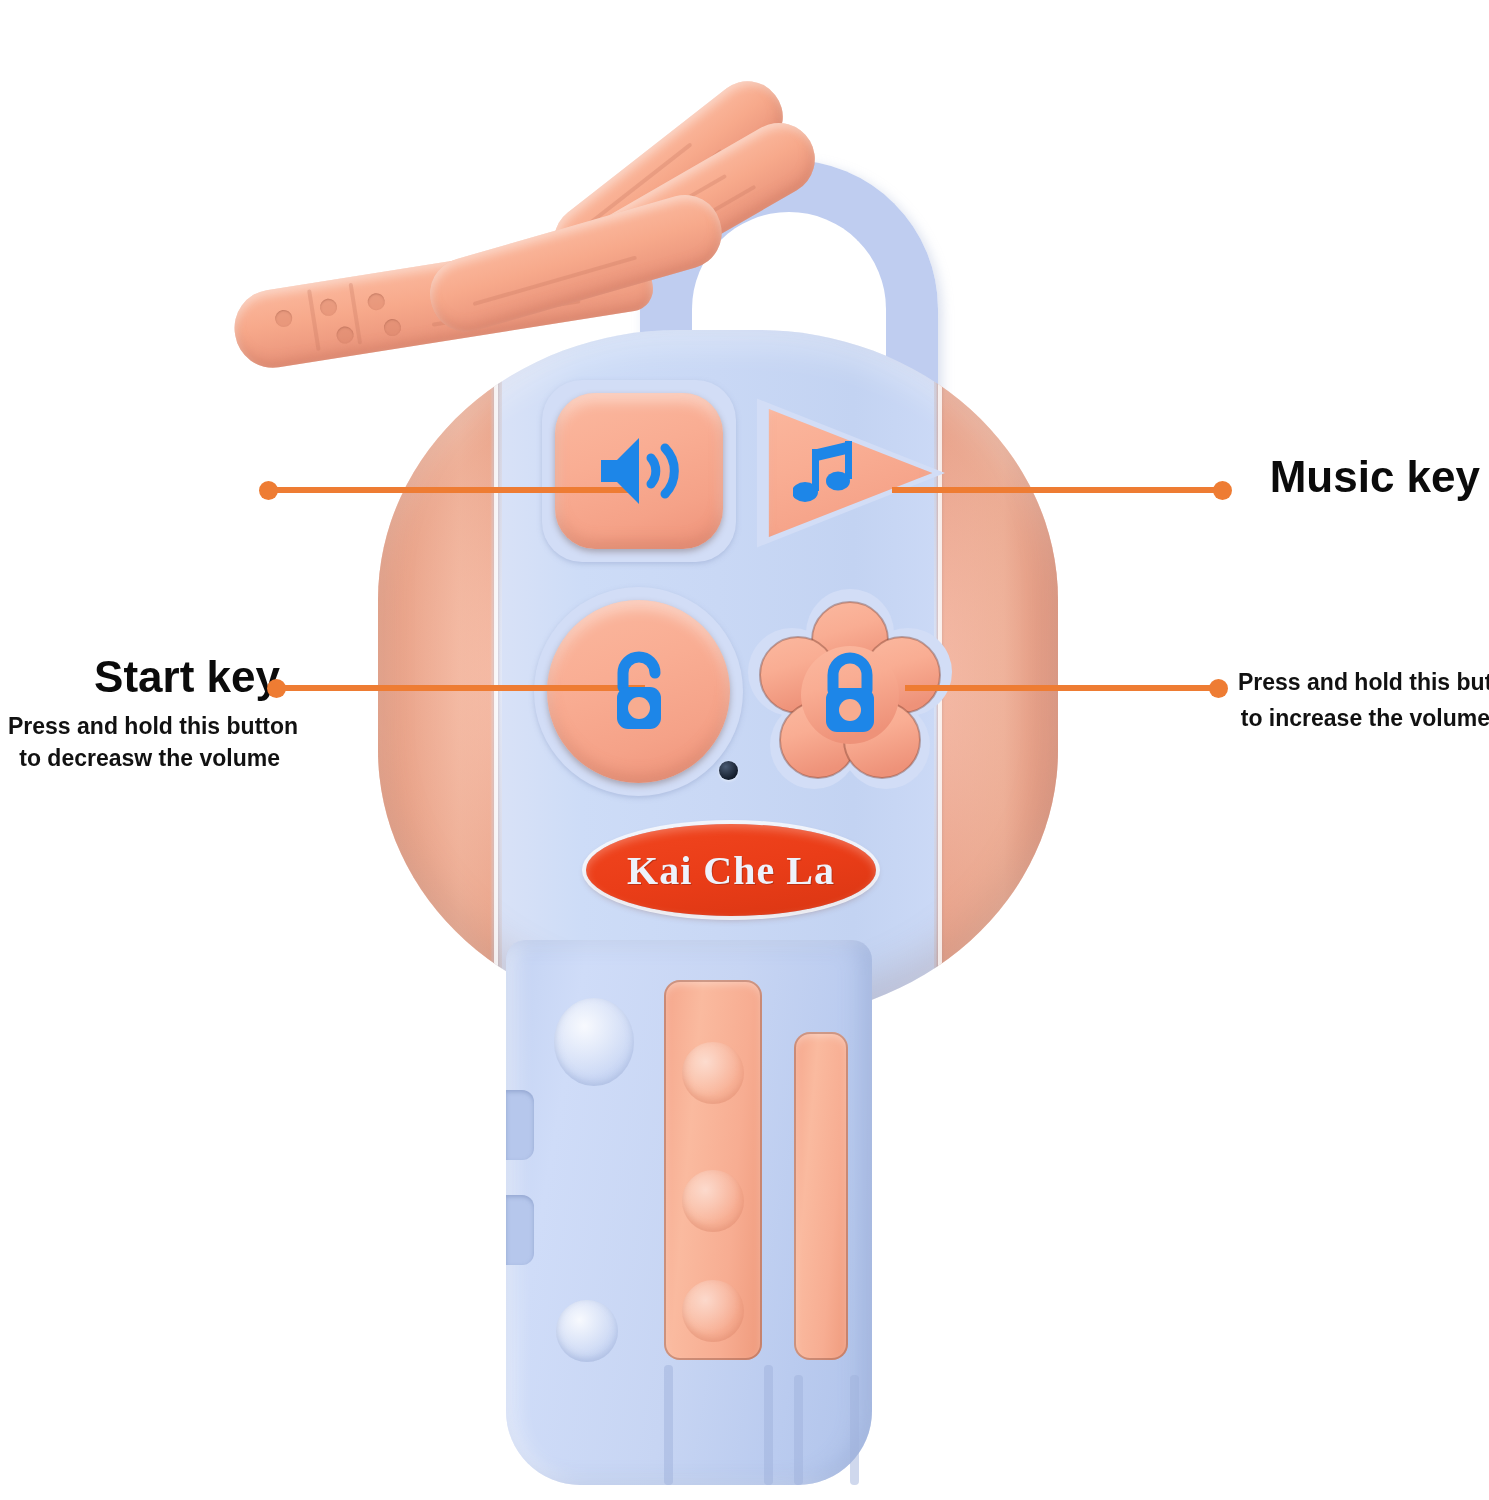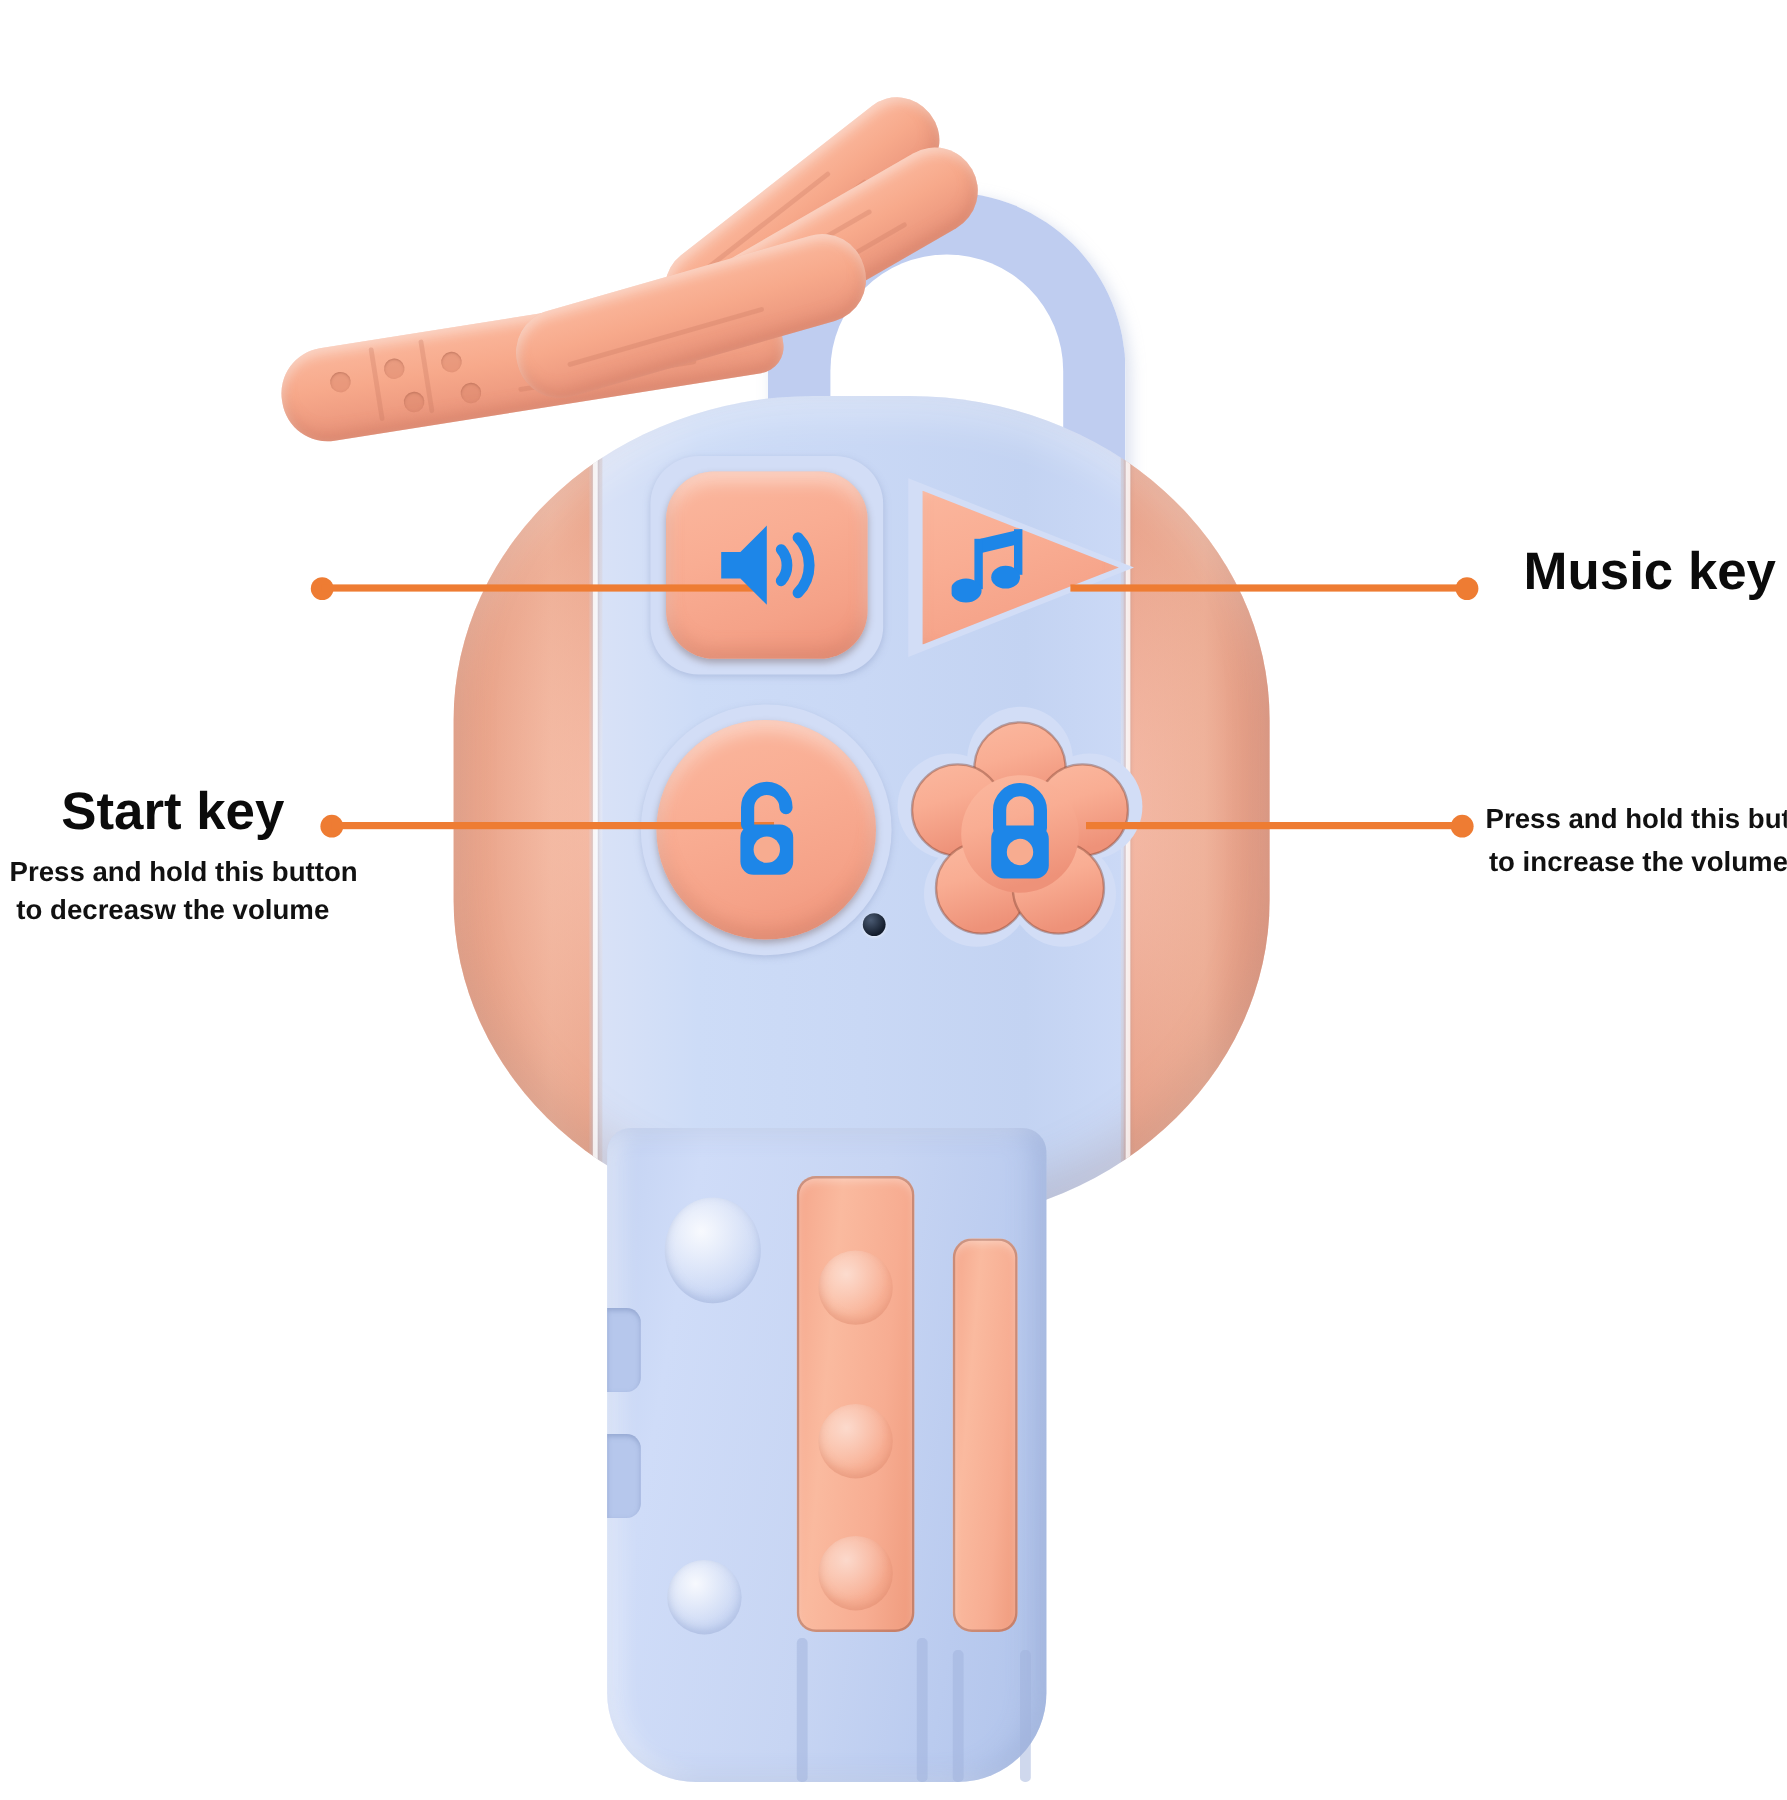--- a/index.html
+++ b/index.html
@@ -399,32 +399,35 @@
         <svg width="72" height="86" viewBox="0 0 72 86" aria-hidden="true">
           <path d="M19 40 V25 a17 17 0 0 1 34 0 V40" stroke="#1d86e8" stroke-width="11" fill="none" stroke-linecap="round"></path>
           <rect x="12" y="38" width="48" height="44" rx="11" fill="#1d86e8"></rect>
           <circle cx="36" cy="60" r="11" fill="#f7ac90"></circle>
         </svg>
       </div>
     </div>
 
     <div class="led"></div>
 
+    <div class="badge">
+      <span class="badge-text">Kai Che La</span>
+    </div>
   </div>
 
   <div class="leader-dot" style="left:259px; top:481px;"></div>
   <div class="leader" style="left:268px; top:487px; width:370px;"></div>
 
   <div class="leader" style="left:892px; top:487px; width:330px;"></div>
   <div class="leader-dot" style="left:1213px; top:481px;"></div>
   <div class="callout right" style="left:1240px; top:455px; width:240px;">
     <div class="callout-title">Music key</div>
   </div>
 
-  <div class="callout left" style="left:8px; top:655px; width:272px;text-align:center;">
+  <div class="callout left" style="left:8px; top:655px; width:272px;">
     <div class="callout-title">Start key</div>
     <div class="callout-sub">Press and hold this button</div>
     <div class="callout-sub" style="margin-top:0;">to decreasw the volume</div>
   </div>
   <div class="leader-dot" style="left:267px; top:679px;"></div>
   <div class="leader" style="left:276px; top:685px; width:369px;"></div>
 
   <div class="leader" style="left:905px; top:685px; width:313px;"></div>
   <div class="leader-dot" style="left:1209px; top:679px;"></div>
   <div class="callout right" style="left:1238px; top:655px; width:252px;">

